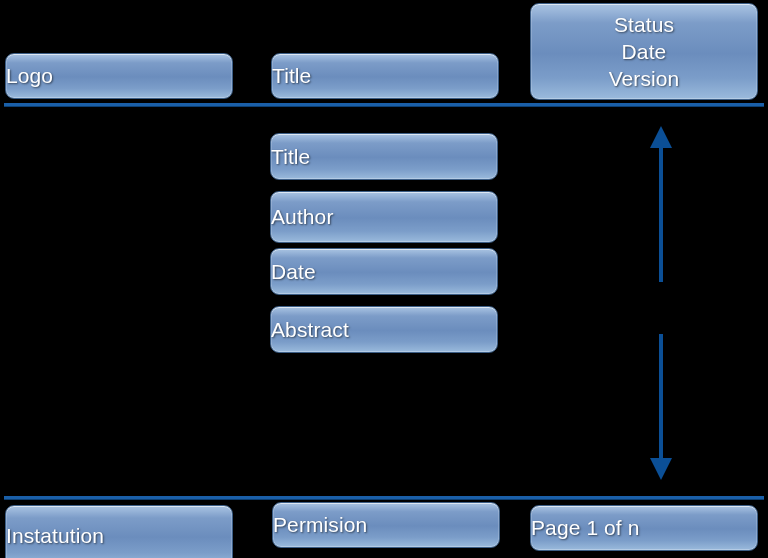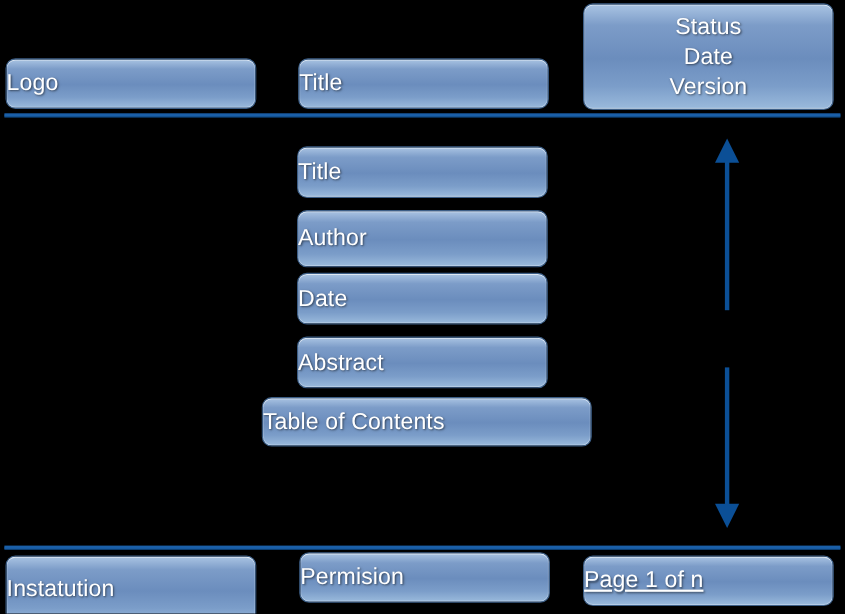--- a/index.html
+++ b/index.html
@@ -120,23 +120,20 @@
   </div>
 
   <div class="btn" style="left:270px; top:248px; width:228px; height:47px;">
     <span class="lbl">Date</span>
   </div>
 
   <div class="btn" style="left:270px; top:306px; width:228px; height:47px;">
     <span class="lbl">Abstract</span>
   </div>
 
-  <div class="btn" style="left:238px; top:361px; width:300px; height:45px;">
-    <span class="lbl">Table of Contents</span>
-  </div>
 
   <div class="arrow-group" style="left:650px; top:126px; width:24px; height:358px;">
 
     <div class="arrow-head up" style="left:0px; top:0px;"></div>
 
     <div class="arrow-shaft" style="left:9px; top:20px; height:136px;"></div>
 
     <div class="arrow-shaft" style="left:9px; top:208px; height:128px;"></div>
 
     <div class="arrow-head down" style="left:0px; top:332px;"></div>
@@ -145,17 +142,17 @@
   <div class="rule" style="left:4px; top:496px; width:760px; height:3px;"></div>
 
   <div class="btn" style="left:5px; top:505px; width:228px; height:62px;">
     <span class="lbl">Instatution</span>
   </div>
 
   <div class="btn" style="left:272px; top:502px; width:228px; height:46px;">
     <span class="lbl">Permision</span>
   </div>
 
-  <div class="btn" style="left:530px; top:505px; width:228px; height:46px;text-decoration:underline;">
+  <div class="btn" style="left:530px; top:505px; width:228px; height:46px;">
     <span class="lbl">Page 1 of n</span>
   </div>
 
 </div>
 
 </body></html>

